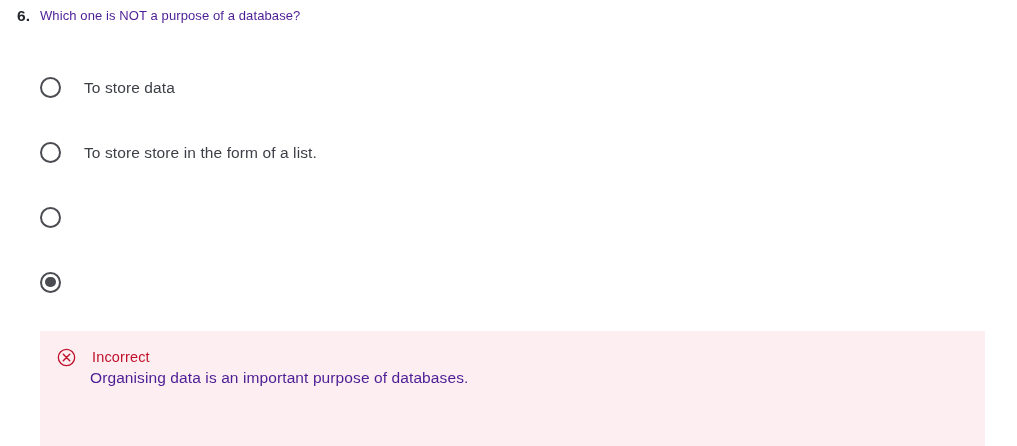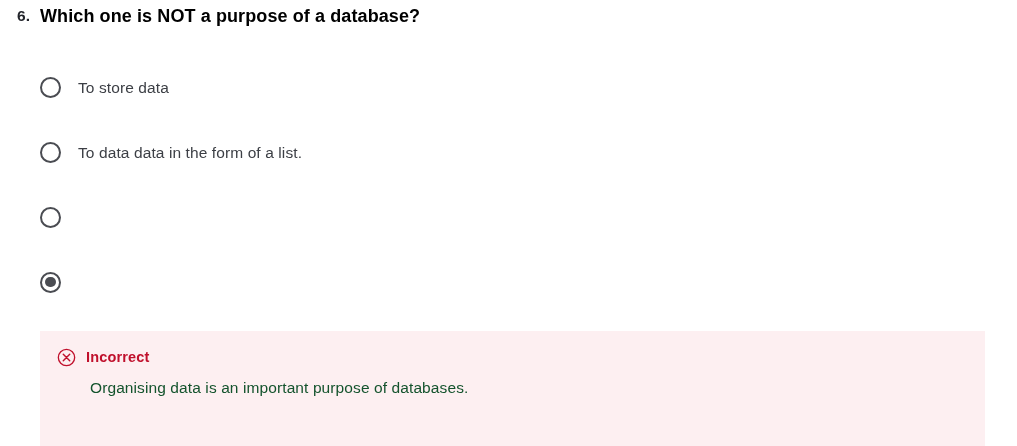--- a/index.html
+++ b/index.html
@@ -36,23 +36,23 @@
     width: 30px;
     text-align: right;
     font-size: 15.5px;
     font-weight: bold;
     color: #23252b;
     line-height: 22px;
     padding-right: 0px;
   }
   .question-text {
     margin-left: 10px;
-    font-size: 18px;
-    font-weight: bold;
-    color: #000000;
+    font-size: 13px;
+    font-weight: normal;
+    color: #4c1d95;
     line-height: 22px;
     letter-spacing: 0.1px;
   }
 
   
   .options {
     position: absolute;
     left: 40px;
     top: 74px;
     width: 945px;
@@ -80,21 +80,21 @@
     left: 50%;
     top: 50%;
     width: 10.5px;
     height: 10.5px;
     margin-left: -5.25px;
     margin-top: -5.25px;
     border-radius: 50%;
     background: #4a4c52;
   }
   .option-label {
-    margin-left: 17px;
+    margin-left: 23px;
     font-size: 15.5px;
     color: #3c3f45;
     line-height: 21px;
     letter-spacing: 0.1px;
     white-space: nowrap;
   }
 
   
   .feedback {
     position: absolute;
@@ -111,32 +111,31 @@
     align-items: center;
     padding-left: 17px;
   }
   .icon-incorrect {
     flex: 0 0 auto;
     width: 19px;
     height: 19px;
     display: block;
   }
   .feedback-title {
-    margin-left: 10px;
+    margin-left: 16px;
     font-size: 14.5px;
-    font-weight: bold;
+    font-weight: normal;
     color: #c0102c;
     letter-spacing: 0.15px;
     line-height: 19px;
   }
   .feedback-body {
-    margin-top: 10px;
     padding-left: 50px;
     font-size: 15.5px;
-    color: #14532d;
+    color: #4c1d95;
     line-height: 22px;
     letter-spacing: 0.1px;
   }
 </style>
 </head>
 <body>
 
 <div class="page">
 
   <div class="question-row">
@@ -146,21 +145,21 @@
 
   <div class="options">
 
     <div class="option-row">
       <span class="radio"></span>
       <span class="option-label">To store data</span>
     </div>
 
     <div class="option-row">
       <span class="radio"></span>
-      <span class="option-label">To data data in the form of a list.</span>
+      <span class="option-label">To store store in the form of a list.</span>
     </div>
 
     <div class="option-row">
       <span class="radio"></span>
     </div>
 
     <div class="option-row">
       <span class="radio checked"></span>
     </div>
 

